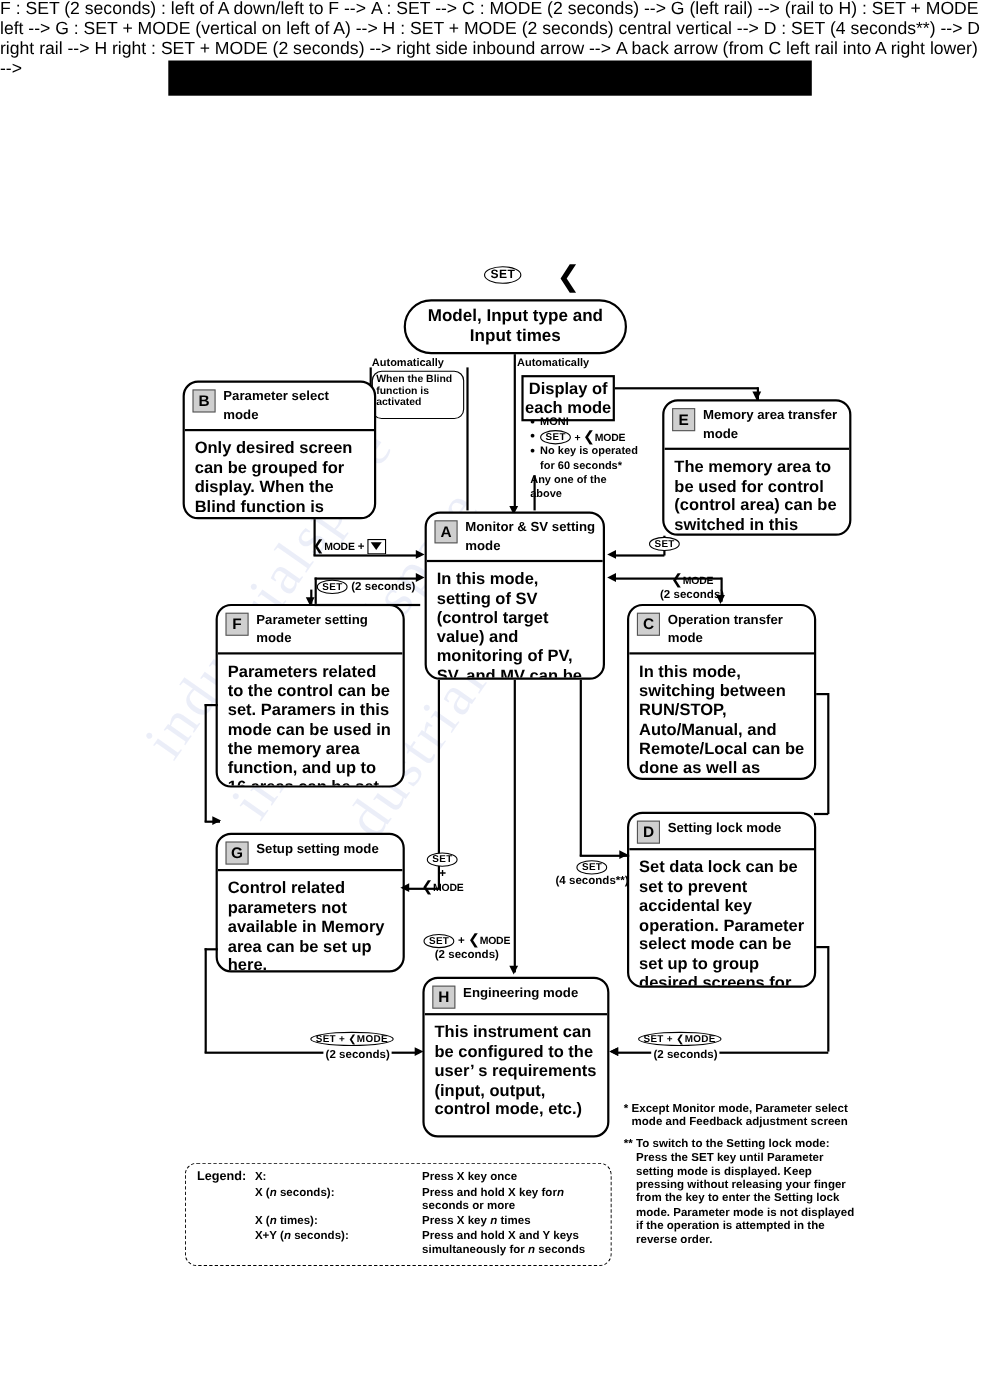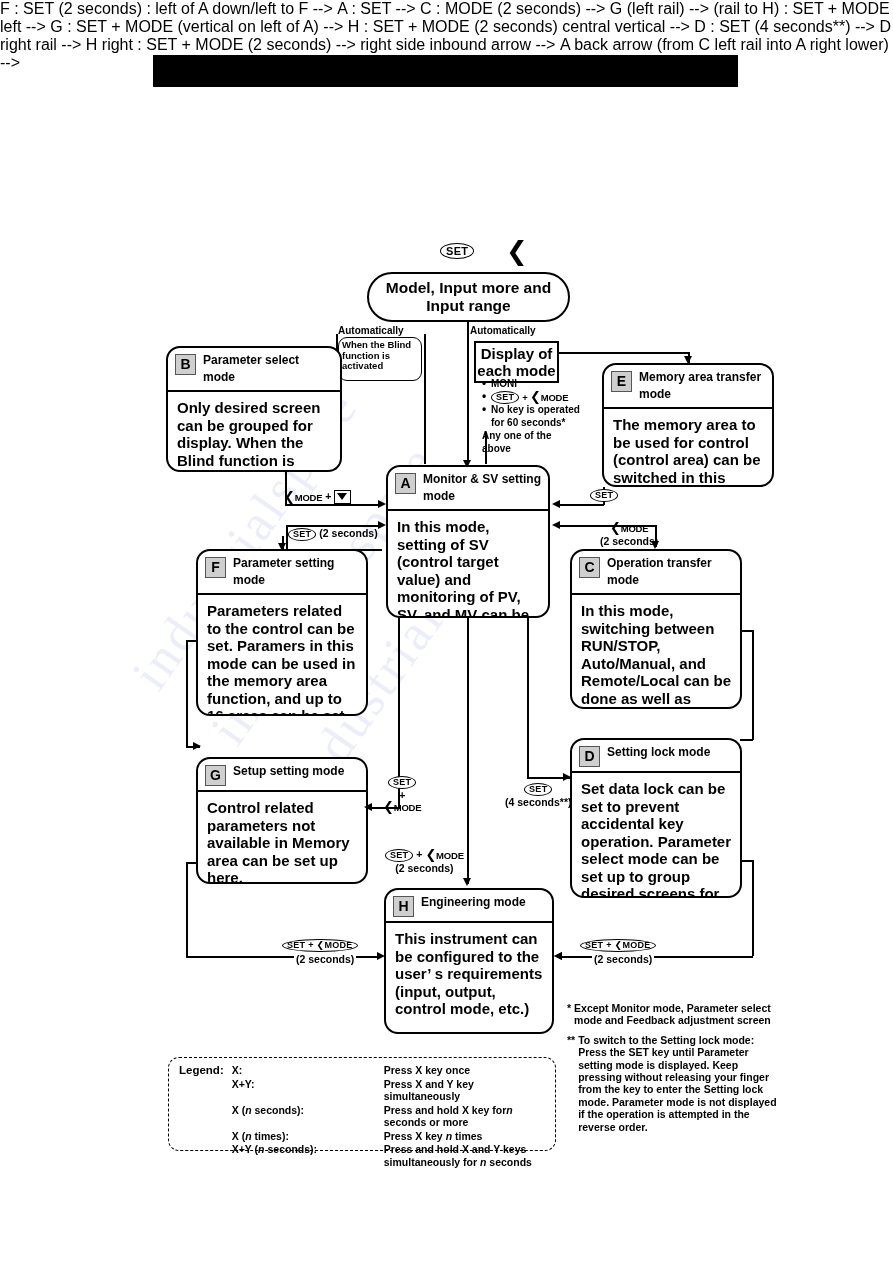--- a/index.html
+++ b/index.html
@@ -145,21 +145,21 @@
 </div>
 
 
 <div class="abs" style="left:440px;top:241px;">
   <span class="key-set big">SET</span>
 </div>
 <div class="abs" style="left:506px;top:238px;font-size:26px;font-weight:bold;line-height:26px;">❮</div>
 
 
 <div class="abs term-node">
-  <span>Model, Input more and Input range</span>
+  <span>Model, Input type and Input times</span>
 </div>
 
 
 <div class="abs vline" style="left:467px;top:322px;height:140px;"></div>
 <div class="abs arrow arr-down" style="left:463px;top:460px;"></div>
 
 
 <div class="abs lbl-plain" style="left:338px;top:325px;">Automatically</div>
 <div class="abs lbl-plain" style="left:470px;top:325px;">Automatically</div>
 
@@ -375,25 +375,20 @@
 <div class="abs vline" style="left:398px;top:618px;height:0;"></div>
 
 
 <div class="abs legend">
   <table>
     <tbody>
         <tr>
       <td class="ttl">Legend:</td>
       <td class="k">X:</td>
       <td>Press X key once</td>
-    </tr>
-    <tr>
-      <td></td>
-      <td class="k">X+Y:</td>
-      <td>Press X and Y key simultaneously</td>
     </tr>
     <tr>
       <td></td>
       <td class="k">X (<i>n</i> seconds):</td>
       <td>Press and hold X key for<i>n</i> seconds or more</td>
     </tr>
     <tr>
       <td></td>
       <td class="k">X (<i>n</i> times):</td>
       <td>Press X key <i>n</i> times</td>

